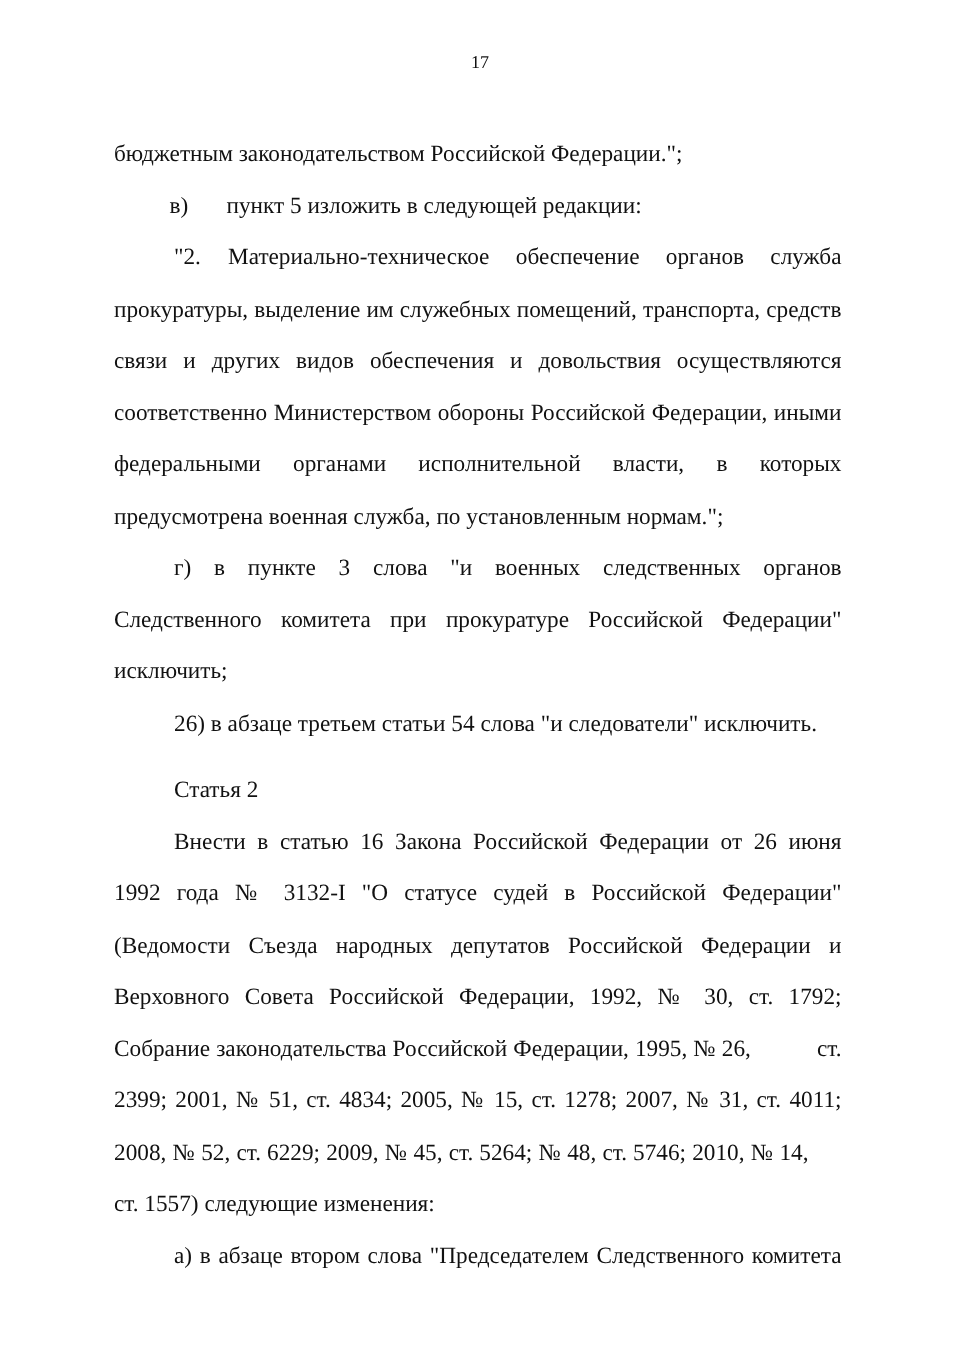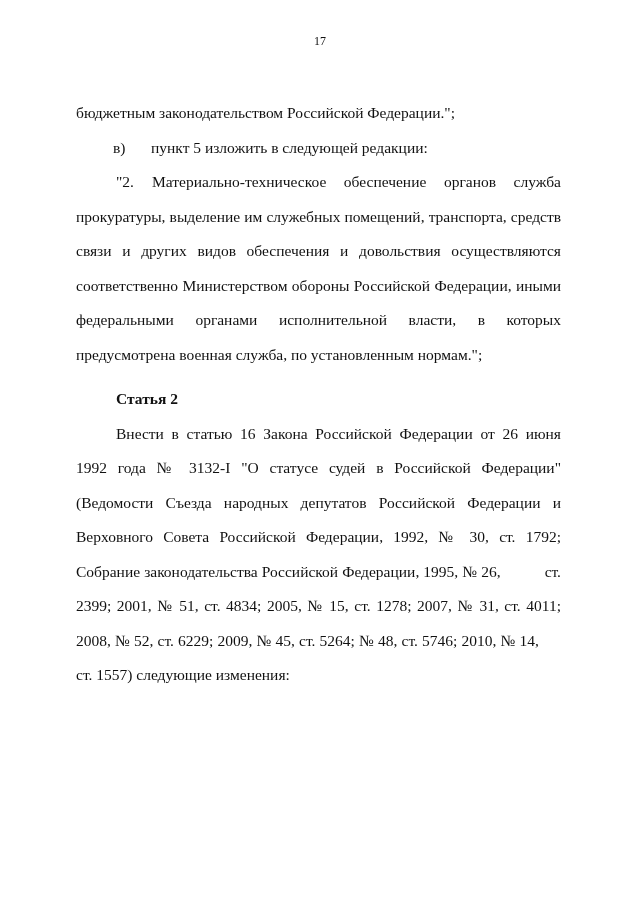--- a/index.html
+++ b/index.html
@@ -20,21 +20,21 @@
       top: 34px;
       left: 0;
       width: 640px;
       text-align: center;
       font-size: 12px;
     }
     .body-text {
       position: absolute;
       left: 76px;
       width: 485px;
-      top: 96px;
+      top: 86px;
       font-size: 15.5px;
       line-height: 34.5px;
     }
     .para {
       margin: 0;
       text-align: justify;
       text-align-last: left;
     }
     .para.indent {
       text-indent: 40px;
@@ -55,41 +55,44 @@
     .para.quote-label {
       text-indent: 40px;
       text-align-last: justify;
     }
     .para.justify-last {
       text-align-last: justify;
     }
     .heading {
       margin: 10px 0 0 0;
       text-indent: 40px;
-      font-weight: bold;
+      font-weight: normal;
     }
     .tab-gap-1 { display: inline-block; width: 44px; }
     .tab-gap-2 { display: inline-block; width: 22px; }
   </style>
 </head>
 <body>
 
 <div class="page-number">17</div>
 
 <div class="body-text">
 
   <p class="para">бюджетным законодательством Российской Федерации.";</p>
 
   <p class="para hanging-label"><span class="label">в)</span><span>пункт 5 изложить в следующей редакции:</span></p>
 
   <p class="para quote-label"><span class="label">"2.</span><span>Материально-техническое обеспечение органов служба</span></p>
 
   <p class="para">прокуратуры, выделение им служебных помещений, транспорта, средств связи и других видов обеспечения и довольствия осуществляются соответственно Министерством обороны Российской Федерации, иными федеральными органами исполнительной власти, в которых предусмотрена военная служба, по установленным нормам.";</p>
 
+  <p class="para indent">г) в пункте 3 слова "и военных следственных органов Следственного комитета при прокуратуре Российской Федерации" исключить;</p>
 
+  <p class="para indent">26) в абзаце третьем статьи 54 слова "и следователи" исключить.</p>
 
   <p class="heading">Статья 2</p>
 
   <p class="para indent"><span>Внести в статью 16 Закона Российской Федерации от 26 июня 1992 года № 3132-I "О статусе судей в Российской Федерации" (Ведомости Съезда народных депутатов Российской Федерации и Верховного Совета Российской Федерации, 1992, № 30, ст. 1792; Собрание законодательства Российской Федерации, 1995, № 26,</span><span class="tab-gap-1"></span><span>ст. 2399; 2001, № 51, ст. 4834; 2005, № 15, ст. 1278; 2007, № 31, ст. 4011; 2008, № 52, ст. 6229; 2009, № 45, ст. 5264; № 48, ст. 5746; 2010, № 14,</span><span class="tab-gap-2"></span><span>ст. 1557) следующие изменения:</span></p>
 
 
+  <p class="para indent justify-last">а) в абзаце втором слова "Председателем Следственного комитета</p>
 
 </div>
 
 </body></html>

